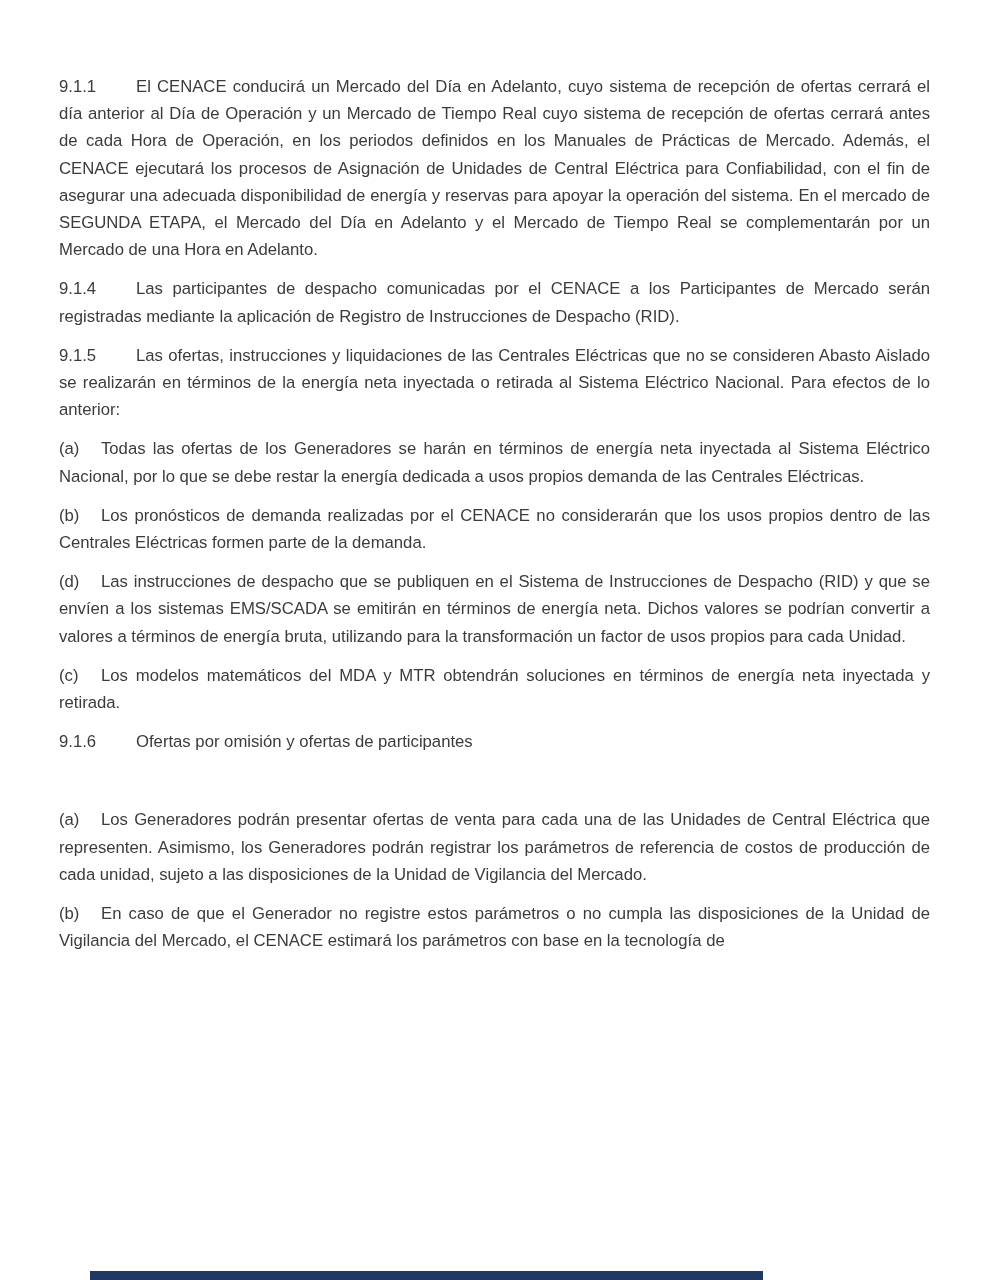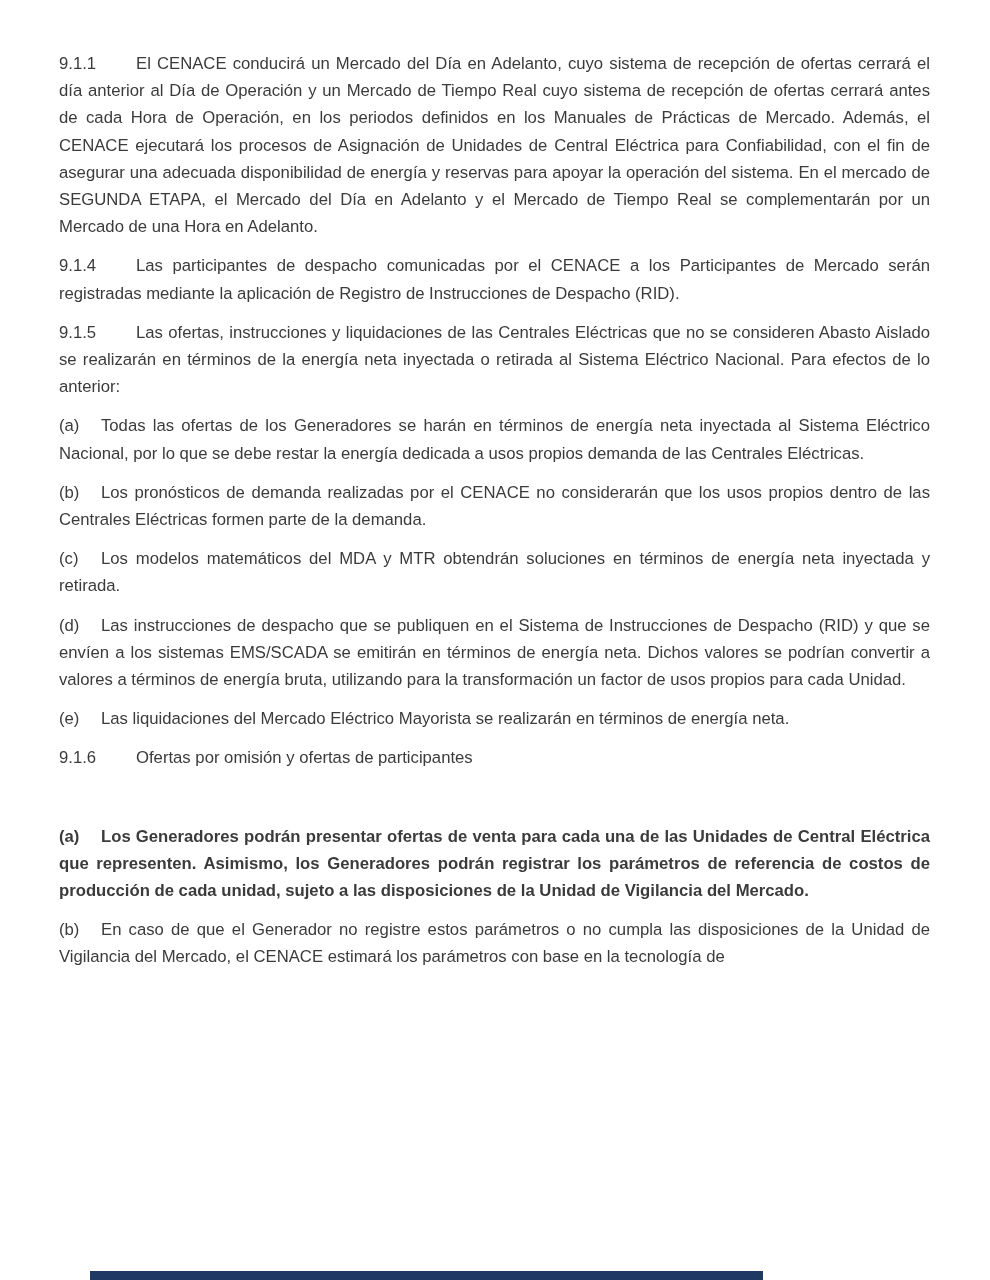--- a/index.html
+++ b/index.html
@@ -17,54 +17,53 @@
     top: 50px;
     width: 871px;
     font-size: 16.7px;
     line-height: 27.2px;
     color: #3b3b3b;
   }
   .doc p {
     margin: 0 0 12px 0;
     text-align: justify;
   }
-  .doc p.gap-before { margin-top: 51px; font-weight: bold; }
+  .doc p.gap-before { margin-top: 51px; }
   .lbl { display: inline-block; }
   .lbl-num { min-width: 77px; }
   .lbl-letter { min-width: 42px; }
   .cutoff-bar {
     position: absolute;
     left: 90px;
     bottom: 0;
     width: 673px;
     height: 9px;
   }
 </style>
 </head>
 <body style="background: rgb(255, 255, 255);">
 
-<div class="doc" style="color: rgb(59, 59, 59);">
+<div class="doc" style="color: rgb(59, 59, 59); margin-top: 23px;">
 
   <p><span class="lbl lbl-num">9.1.1</span><span>El CENACE conducirá un Mercado del Día en Adelanto, cuyo sistema de recepción de ofertas cerrará el día anterior al Día de Operación y un Mercado de Tiempo Real cuyo sistema de recepción de ofertas cerrará antes de cada Hora de Operación, en los periodos definidos en los Manuales de Prácticas de Mercado. Además, el CENACE ejecutará los procesos de Asignación de Unidades de Central Eléctrica para Confiabilidad, con el fin de asegurar una adecuada disponibilidad de energía y reservas para apoyar la operación del sistema. En el mercado de SEGUNDA ETAPA, el Mercado del Día en Adelanto y el Mercado de Tiempo Real se complementarán por un Mercado de una Hora en Adelanto.</span></p>
 
 
 
   <p><span class="lbl lbl-num">9.1.4</span><span>Las participantes de despacho comunicadas por el CENACE a los Participantes de Mercado serán registradas mediante la aplicación de Registro de Instrucciones de Despacho (RID).</span></p>
 
   <p><span class="lbl lbl-num">9.1.5</span><span>Las ofertas, instrucciones y liquidaciones de las Centrales Eléctricas que no se consideren Abasto Aislado se realizarán en términos de la energía neta inyectada o retirada al Sistema Eléctrico Nacional. Para efectos de lo anterior:</span></p>
 
   <p><span class="lbl lbl-letter">(a)</span><span>Todas las ofertas de los Generadores se harán en términos de energía neta inyectada al Sistema Eléctrico Nacional, por lo que se debe restar la energía dedicada a usos propios demanda de las Centrales Eléctricas.</span></p>
 
   <p><span class="lbl lbl-letter">(b)</span><span>Los pronósticos de demanda realizadas por el CENACE no considerarán que los usos propios dentro de las Centrales Eléctricas formen parte de la demanda.</span></p>
 
+  <p><span class="lbl lbl-letter">(d)</span><span>Las instrucciones de despacho que se publiquen en el Sistema de Instrucciones de Despacho (RID) y que se envíen a los sistemas EMS/SCADA se emitirán en términos de energía neta. Dichos valores se podrían convertir a valores a términos de energía bruta, utilizando para la transformación un factor de usos propios para cada Unidad.</span></p>
+
   <p><span class="lbl lbl-letter">(c)</span><span>Los modelos matemáticos del MDA y MTR obtendrán soluciones en términos de energía neta inyectada y retirada.</span></p>
 
-  <p><span class="lbl lbl-letter">(d)</span><span>Las instrucciones de despacho que se publiquen en el Sistema de Instrucciones de Despacho (RID) y que se envíen a los sistemas EMS/SCADA se emitirán en términos de energía neta. Dichos valores se podrían convertir a valores a términos de energía bruta, utilizando para la transformación un factor de usos propios para cada Unidad.</span></p>
-
-  <p><span class="lbl lbl-letter">(e)</span><span>Las liquidaciones del Mercado Eléctrico Mayorista se realizarán en términos de energía neta.</span></p>
 
   <p><span class="lbl lbl-num">9.1.6</span><span>Ofertas por omisión y ofertas de participantes</span></p>
 
   <p class="gap-before"><span class="lbl lbl-letter">(a)</span><span>Los Generadores podrán presentar ofertas de venta para cada una de las Unidades de Central Eléctrica que representen. Asimismo, los Generadores podrán registrar los parámetros de referencia de costos de producción de cada unidad, sujeto a las disposiciones de la Unidad de Vigilancia del Mercado.</span></p>
 
   <p><span class="lbl lbl-letter">(b)</span><span>En caso de que el Generador no registre estos parámetros o no cumpla las disposiciones de la Unidad de Vigilancia del Mercado, el CENACE estimará los parámetros con base en la tecnología de</span></p>
 
 </div>
 
 <div class="cutoff-bar" style="background: rgb(31, 56, 100);"></div>

